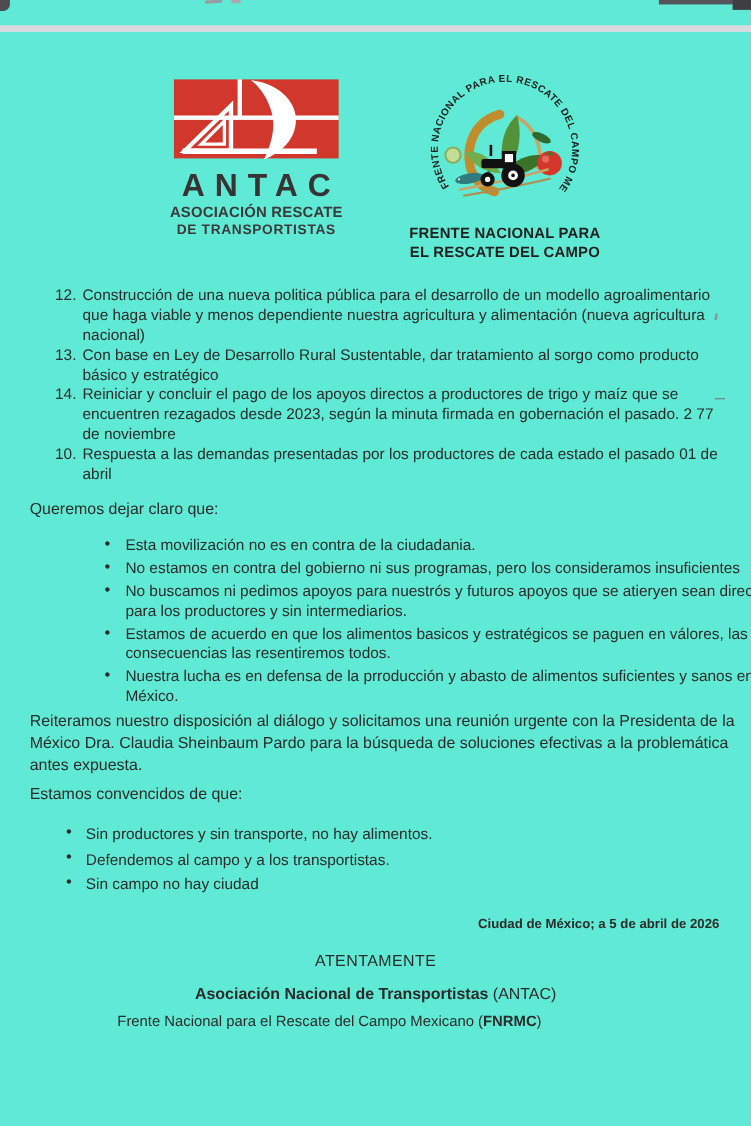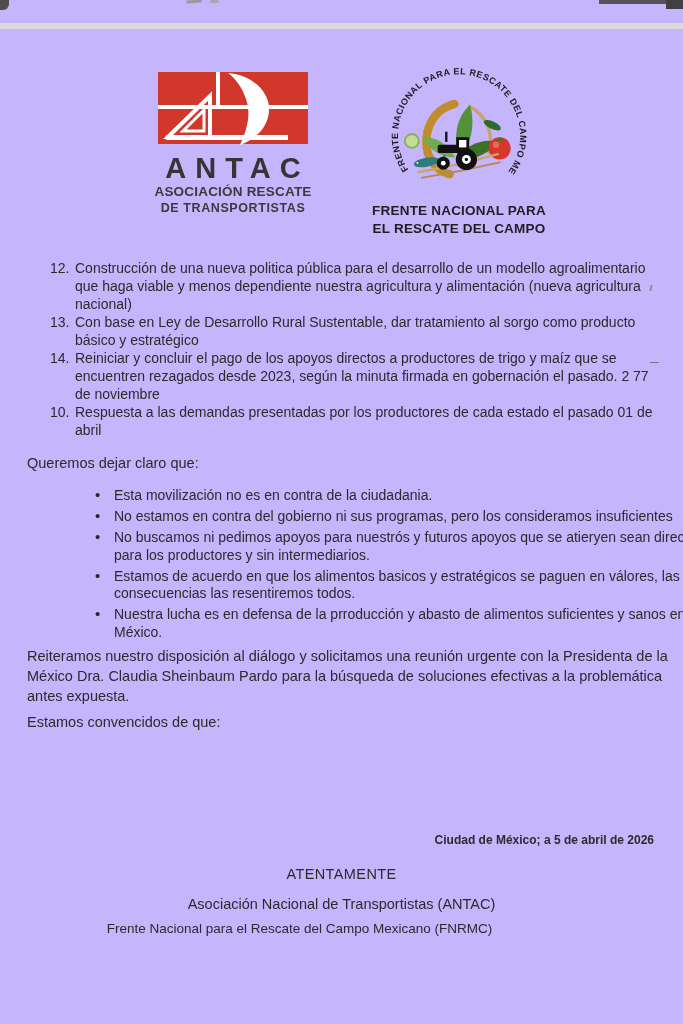--- a/index.html
+++ b/index.html
@@ -1,19 +1,19 @@
 <!DOCTYPE html>
 <html><head>
 <meta charset="utf-8">
 <style>
   html,body{margin:0;padding:0;background:#e8e8e8;}
   .page{
     position:relative;
     width:683px;height:1024px;
-    background:#c4b5fd;
+    background:#5eead4;
     overflow:hidden;
     font-family:"Liberation Sans","DejaVu Sans",sans-serif;
     color:#2b2b2b;
     margin:0 auto;
   }
   
   .band-top{position:absolute;left:0;top:23px;width:683px;height:6px;background:#d9dadd;}
   .mark-tl{position:absolute;left:0;top:0;width:9px;height:10px;background:#4d4d50;border-radius:0 0 6px 0;}
   .mark-t1{position:absolute;left:186px;top:0;width:16px;height:3px;background:#9a9aa0;border-radius:2px;transform:rotate(-4deg);}
   .mark-t2{position:absolute;left:210px;top:0;width:9px;height:3px;background:#a7a7ad;border-radius:2px;}
@@ -40,21 +40,21 @@
   .bullets2 li{position:relative;padding-left:20px;margin-bottom:4.5px;}
   .bullets1 li::before,.bullets2 li::before{content:"•";position:absolute;left:2px;top:-1px;font-size:15px;}
   .para{position:absolute;font-size:14.5px;line-height:20px;}
   .p-claims{left:27px;top:453px;width:640px;}
   .p-dialog{left:27px;top:646px;width:652px;}
   .p-convinced{left:27px;top:712px;width:640px;}
   .dateline{position:absolute;right:29px;top:833px;font-size:12px;font-weight:bold;}
   .salutation{position:absolute;left:0;top:866px;width:683px;text-align:center;font-size:14.5px;letter-spacing:.4px;}
   .sig1{position:absolute;left:0;top:896px;width:683px;text-align:center;font-size:14.5px;}
   .sig2{position:absolute;left:0;top:921px;width:599px;text-align:center;font-size:13.5px;}
-  .b{font-weight:normal;margin-top:46px;}
+  .b{font-weight:bold;margin-top:46px;}
 </style>
 </head>
 <body>
 
 <div class="page">
 
   <div class="mark-tl"></div>
   <div class="mark-t1"></div>
   <div class="mark-t2"></div>
   <div class="mark-tr"></div>
@@ -160,19 +160,24 @@
     <li>Esta movilización no es en contra de la ciudadania.</li>
     <li>No estamos en contra del gobierno ni sus programas, pero los consideramos insuficientes</li>
     <li>No buscamos ni pedimos apoyos para nuestrós y futuros apoyos que se atieryen sean direct) para los productores y sin intermediarios.</li>
     <li>Estamos de acuerdo en que los alimentos basicos y estratégicos se paguen en válores, las consecuencias las resentiremos todos.</li>
     <li>Nuestra lucha es en defensa de la prroducción y abasto de alimentos suficientes y sanos en México.</li>
   </ul>
 
   <div class="para p-convinced">Estamos convencidos de que:</div>
 
   <div class="para p-dialog">Reiteramos nuestro disposición al diálogo y solicitamos una reunión urgente con la Presidenta de la México Dra. Claudia Sheinbaum Pardo para la búsqueda de soluciones efectivas a la problemática antes expuesta.</div>
+  <ul class="bullets2">
+    <li>Sin productores y sin transporte, no hay alimentos.</li>
+    <li>Defendemos al campo y a los transportistas.</li>
+    <li>Sin campo no hay ciudad</li>
+  </ul>
 
   <div class="dateline">Ciudad de México; a 5 de abril de 2026</div>
   <div class="salutation">ATENTAMENTE</div>
   <div class="sig1"><span class="b">Asociación Nacional de Transportistas</span><span> (ANTAC)</span></div>
   <div class="sig2"><span>Frente Nacional para el Rescate del Campo Mexicano (</span><span class="b">FNRMC</span><span>)</span></div>
 
 </div>
 
 </body></html>

